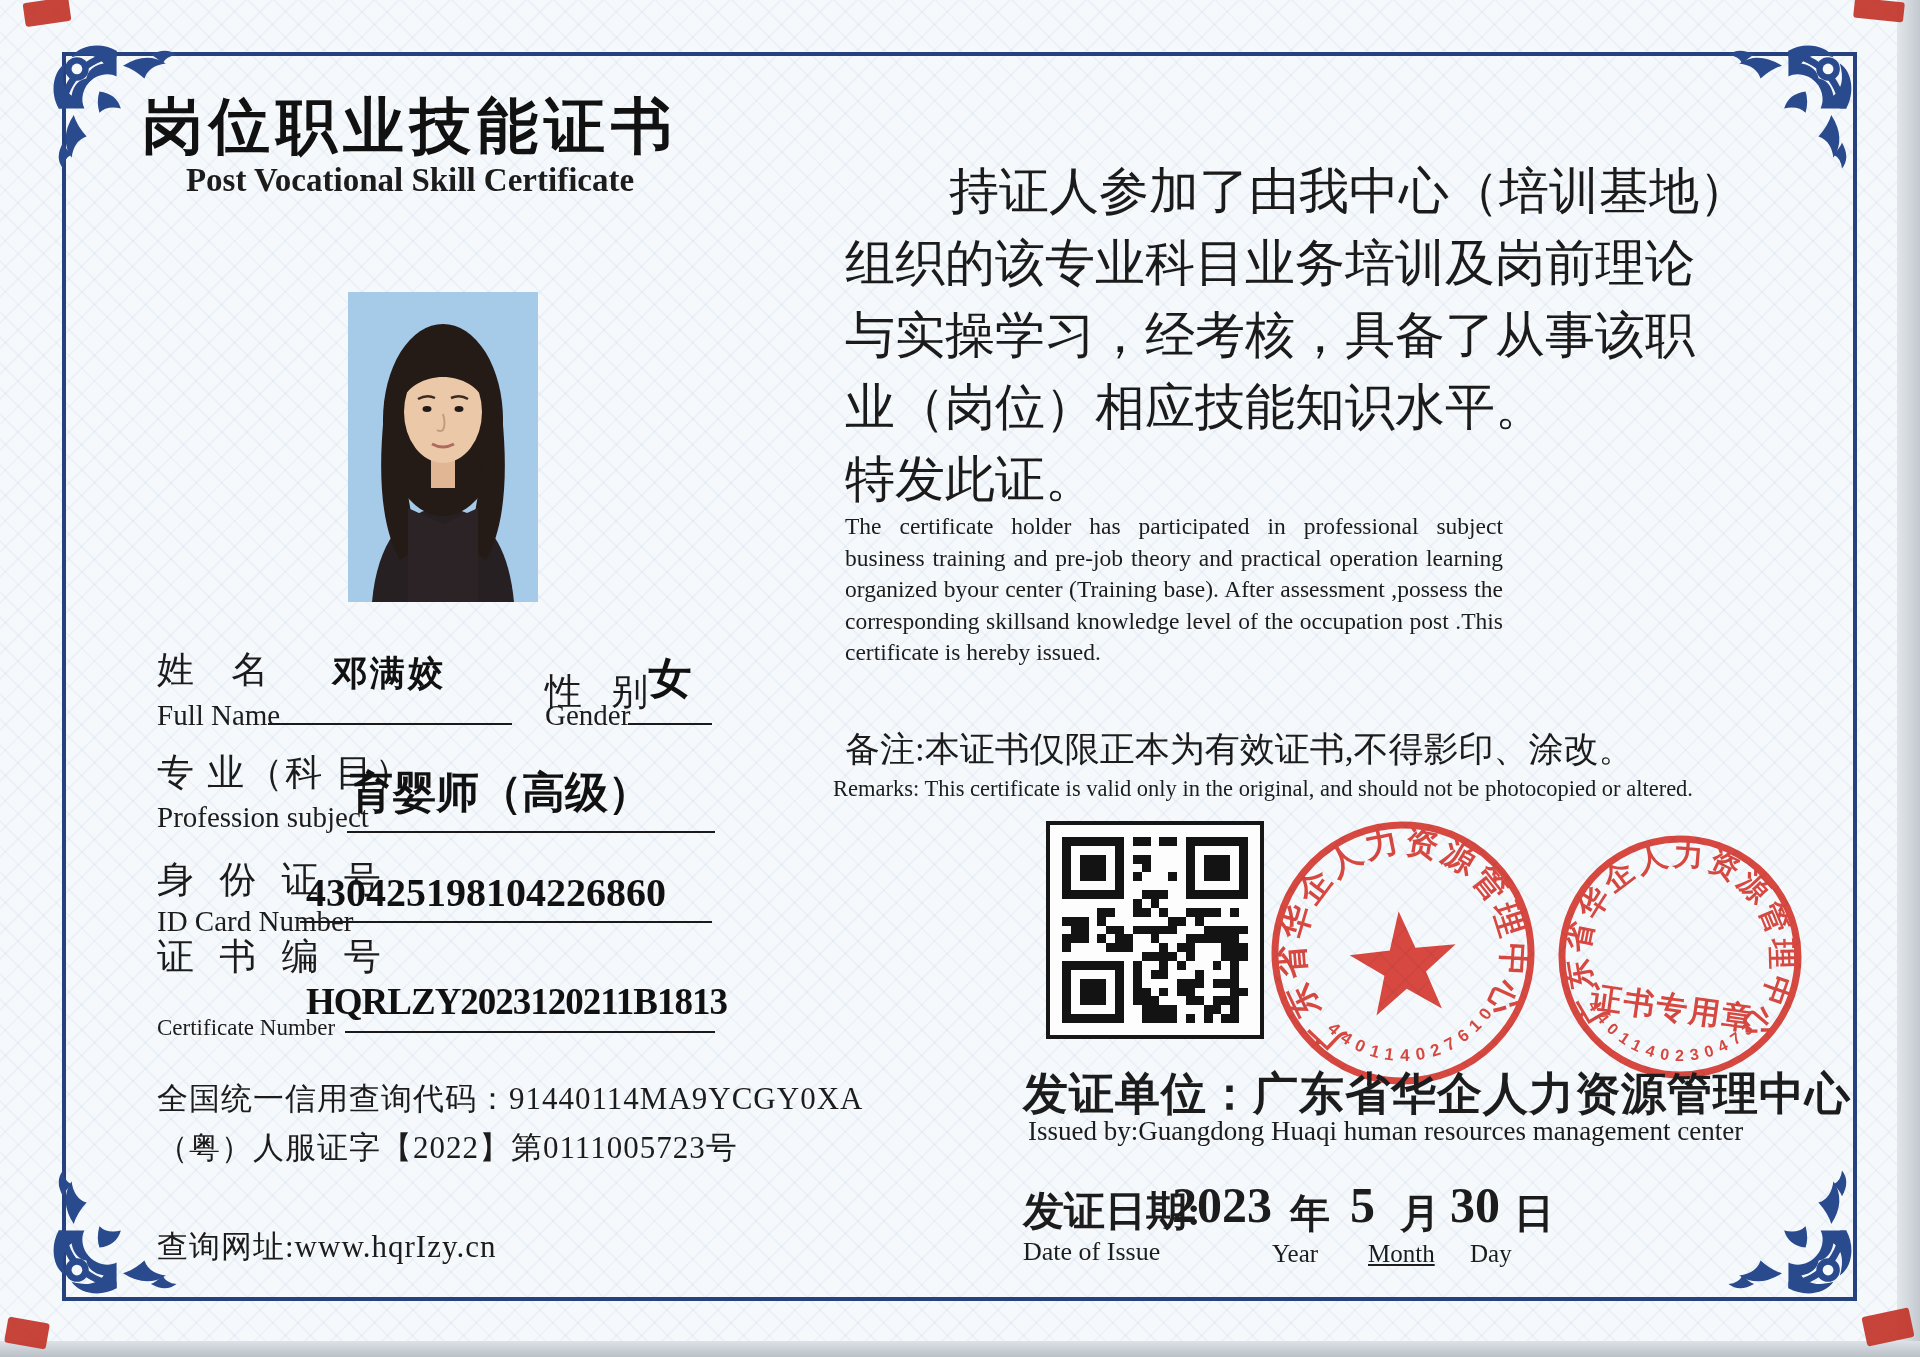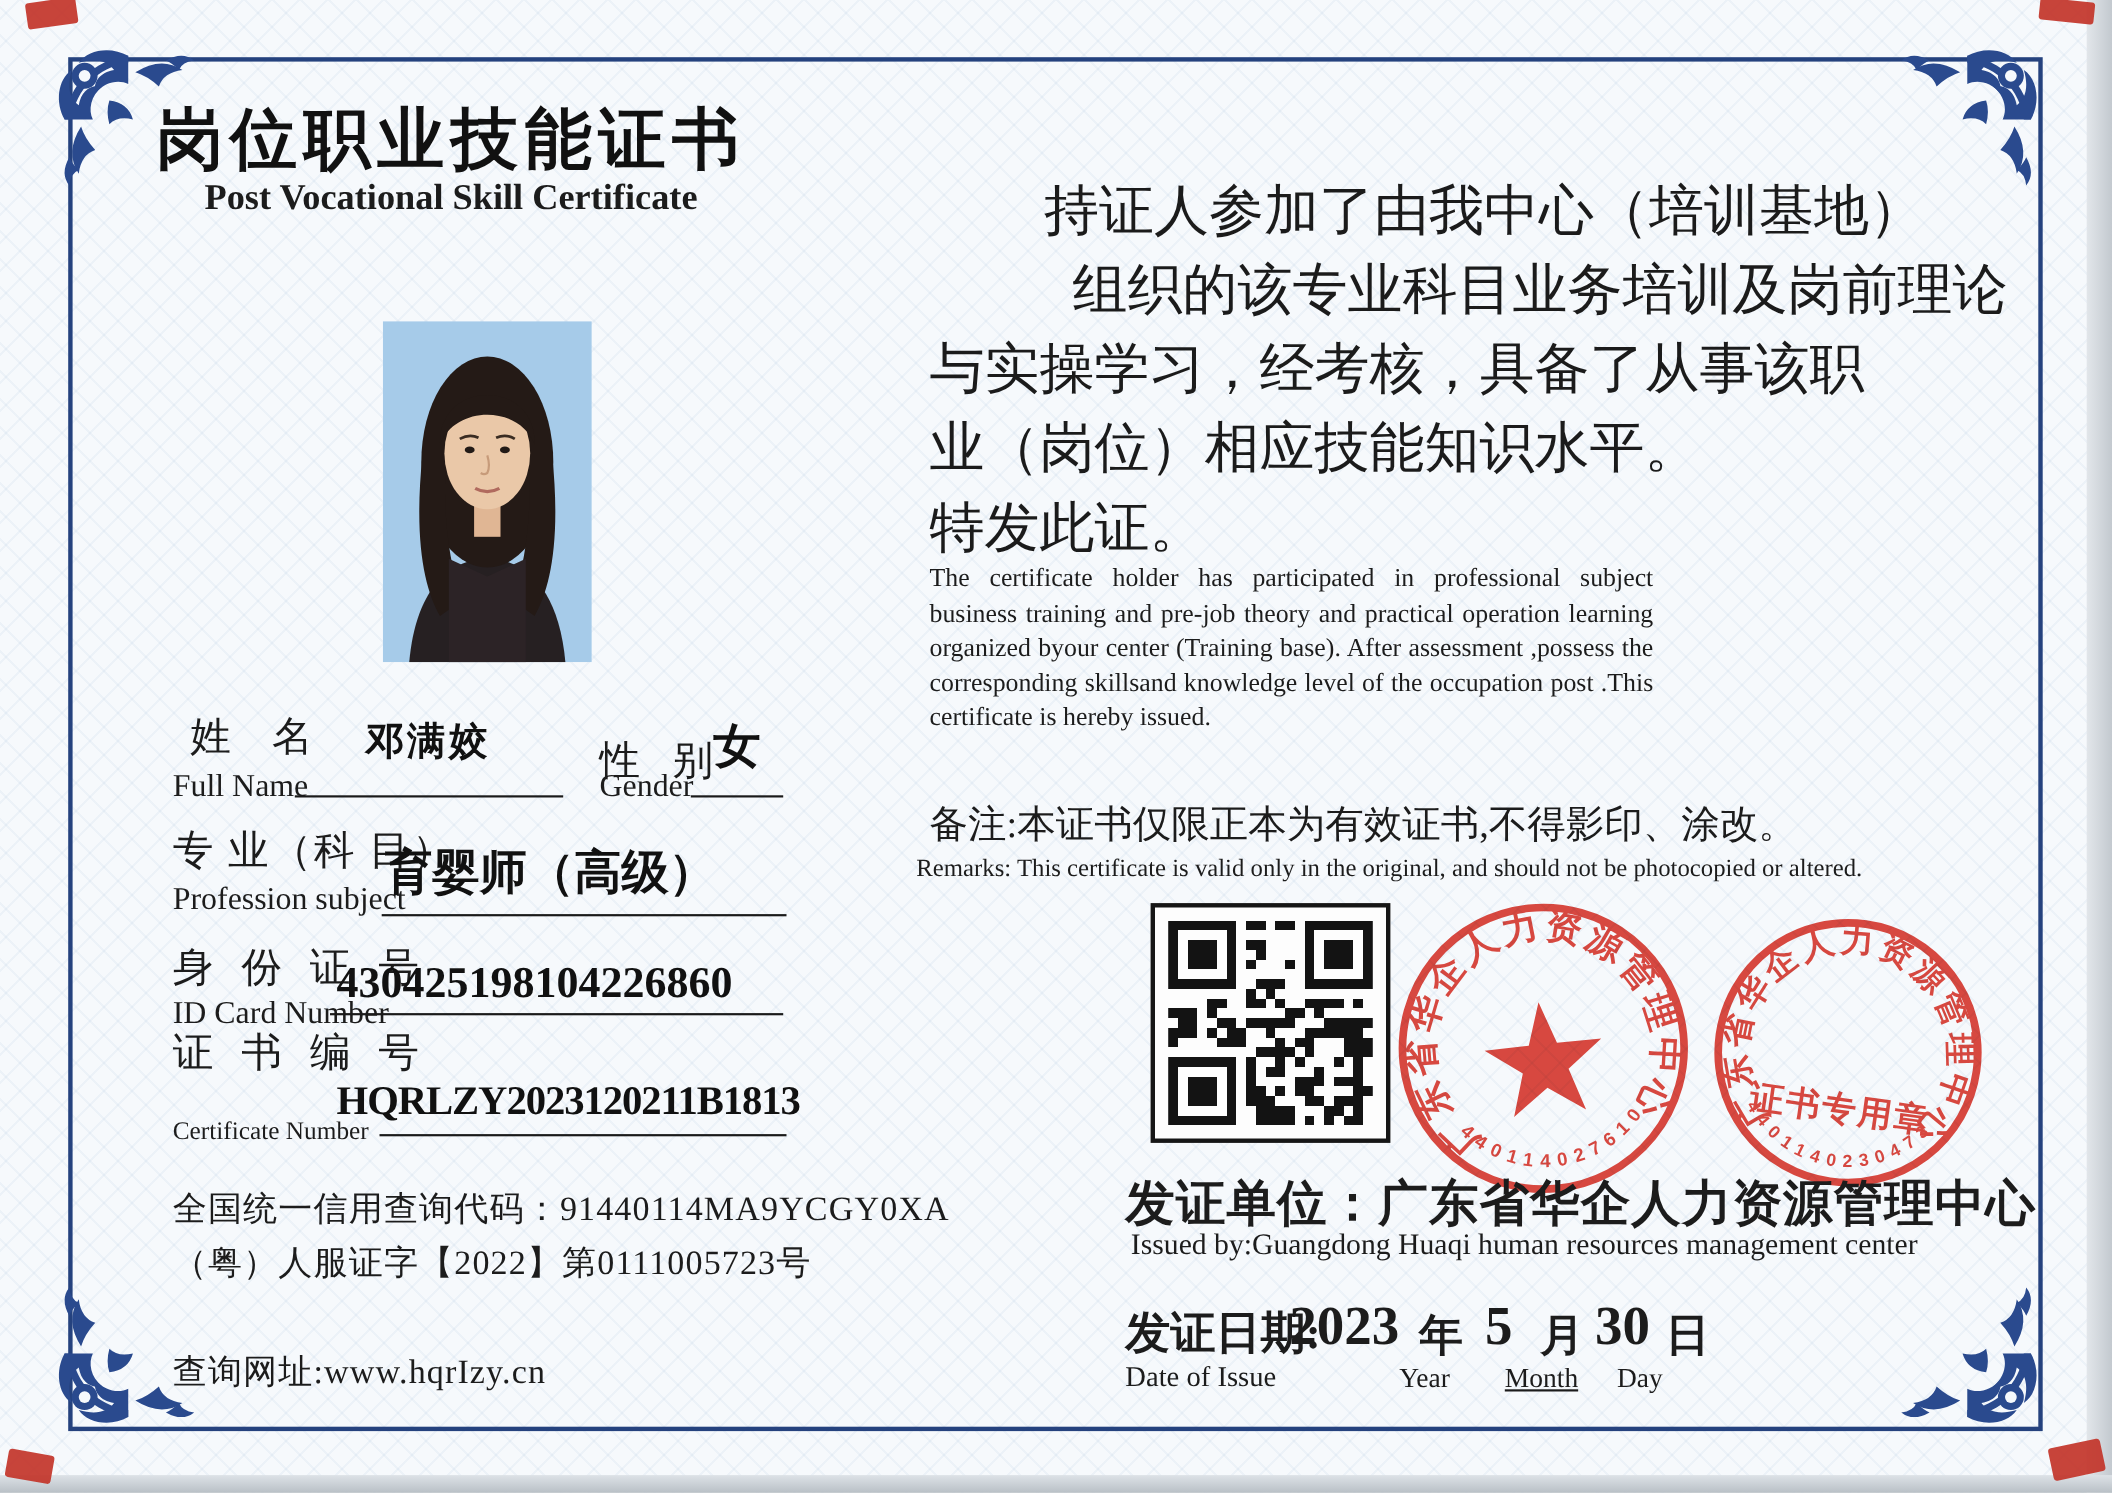--- a/index.html
+++ b/index.html
@@ -17,21 +17,21 @@
   .frame{left:62px;top:52px;width:1787px;height:1241px;border:4px solid #25427e;}
   .corner-mark{background:#c23429;border-radius:3px;opacity:.92;}
   .flr{width:150px;height:150px;}
   .flr.tr{transform:scaleX(-1);} .flr.bl{transform:scaleY(-1);} .flr.br{transform:scale(-1,-1);}
   .t-cn{left:130px;top:86px;width:560px;text-align:center;font-size:61px;font-weight:bold;letter-spacing:6px;color:#111;}
   .t-en{left:130px;top:162px;width:560px;text-align:center;font-size:33px;font-weight:bold;}
   .photo{left:348px;top:292px;width:190px;height:310px;}
   .lbl-cn{font-size:37px;} .lbl-en{font-size:29px;}
   .uline{border-bottom:2px solid #1a1a1a;height:0;}
   .val{font-weight:bold;color:#111;}
-  .f-name-cn{left:157px;top:645px;letter-spacing:14px;margin-left:16px;}
+  .f-name-cn{left:157px;top:645px;letter-spacing:14px;}
   .f-name-en{left:157px;top:699px;}
   .v-name{left:268px;top:650px;width:242px;text-align:center;font-size:35px;letter-spacing:3px;}
   .u-name{left:268px;top:723px;width:244px;}
   .f-gender-cn{left:545px;top:647px;letter-spacing:10px;margin-top:20px;}
   .f-gender-en{left:545px;top:699px;}
   .v-gender{left:628px;top:650px;width:84px;text-align:center;font-size:43px;}
   .u-gender{left:628px;top:723px;width:84px;}
   .f-prof-cn{left:157px;top:748px;letter-spacing:2px;}
   .f-prof-en{left:157px;top:801px;}
   .v-prof{left:350px;top:764px;font-size:43px;}
@@ -40,21 +40,21 @@
   .f-id-en{left:157px;top:905px;}
   .v-id{left:306px;top:869px;font-size:40px;}
   .u-id{left:300px;top:921px;width:412px;}
   .f-cert-cn{left:157px;top:932px;letter-spacing:8px;}
   .f-cert-en{left:157px;top:1015px;font-size:23px;}
   .v-cert{left:306px;top:980px;font-size:37px;letter-spacing:-1px;}
   .u-cert{left:345px;top:1031px;width:370px;}
   .fn{left:157px;font-size:31px;letter-spacing:1px;}
   .fn0{top:1078px;} .fn1{top:1127px;} .fn2{top:1177px;} .fn3{top:1226px;}
   .stmt{left:845px;width:980px;font-size:50px;color:#1b1b1b;}
-  .stmt.s0{left:949px;top:158px;} .s1{top:230px;text-align:right;} .s2{top:302px;} .s3{top:374px;} .s4{top:446px;}
+  .stmt.s0{left:949px;top:158px;} .s1{top:230px;} .s2{top:302px;} .s3{top:374px;} .s4{top:446px;}
   .en-para{left:845px;top:511px;width:658px;font-size:23.5px;line-height:31.6px;text-align:justify;}
   .remark-cn{left:845px;top:726px;font-size:35px;}
   .remark-en{left:833px;top:776px;font-size:22.5px;}
   .qr{left:1046px;top:821px;width:186px;height:186px;border:4px solid #161616;padding:12px;background:#fdfdfd;}
   .qr svg{width:100%;height:100%;display:block;fill:#131313;}
   .stamp{mix-blend-mode:multiply;opacity:.92;}
   .stamp1{left:1258px;top:808px;transform:rotate(-6deg);}
   .stamp2{left:1548px;top:825px;transform:rotate(8deg);}
   .issuer-cn{left:1023px;top:1064px;font-size:45px;letter-spacing:1px;font-weight:600;}
   .issuer-en{left:1028px;top:1116px;font-size:27px;}

